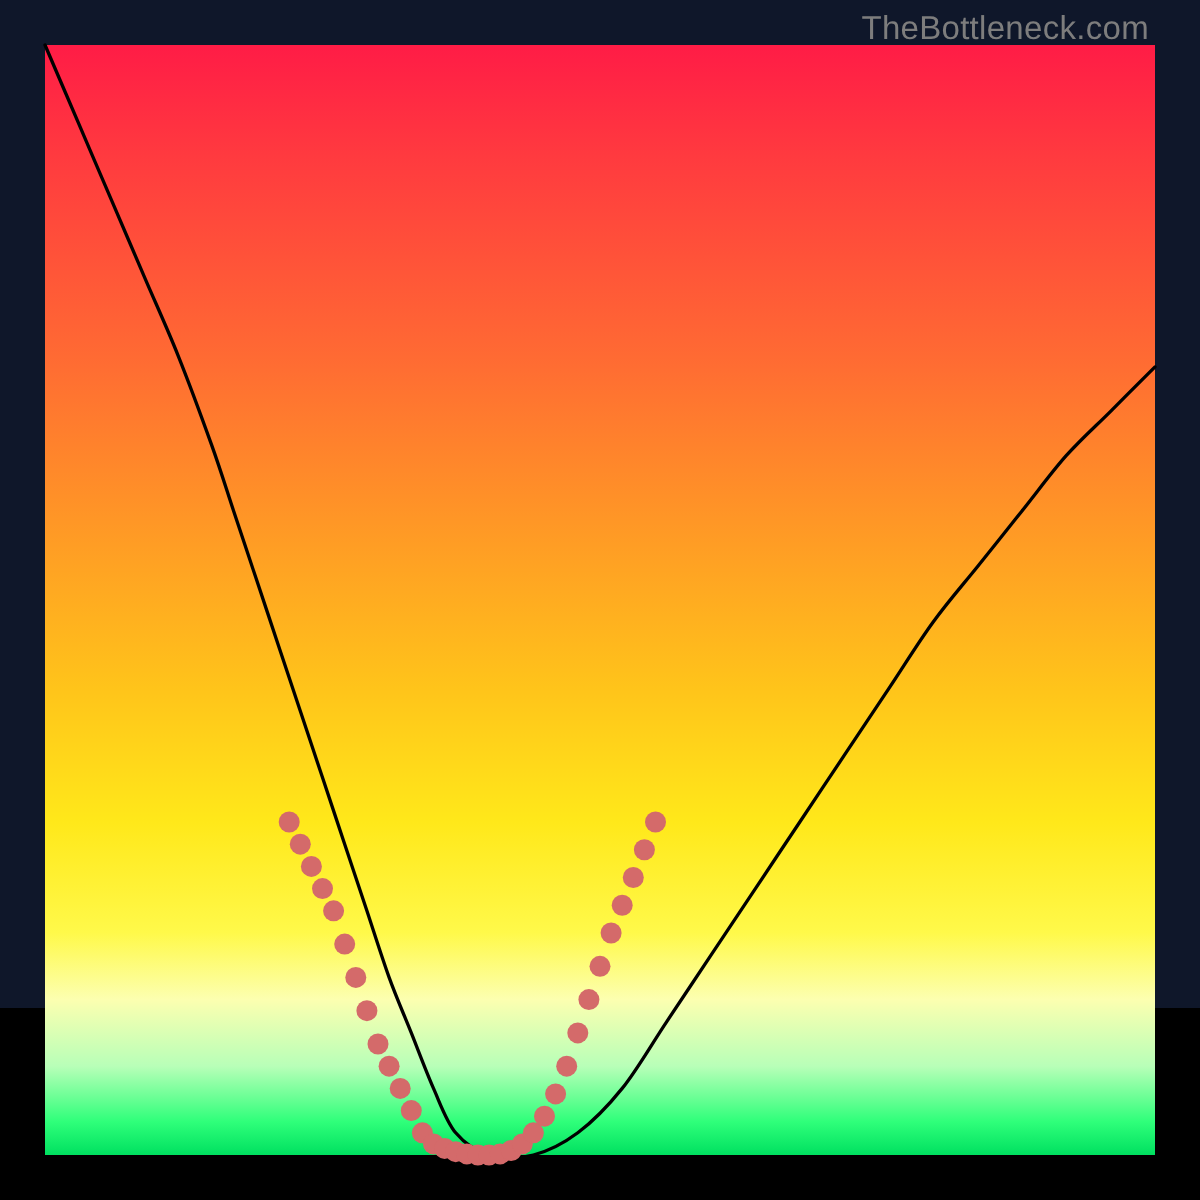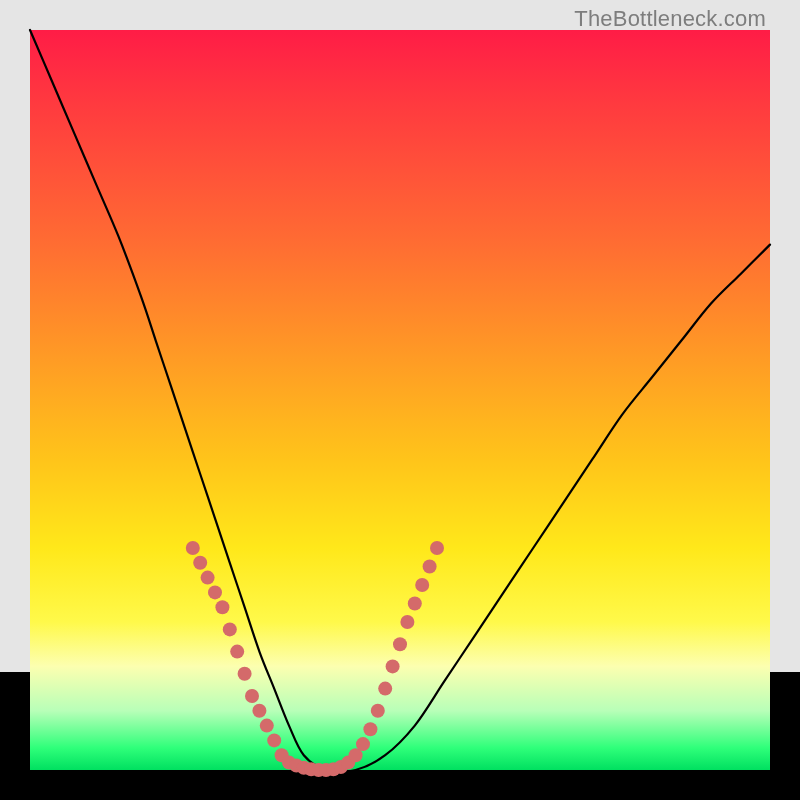--- a/index.html
+++ b/index.html
@@ -10,21 +10,21 @@
     background: #000;
     overflow: hidden;
     font-family: Arial, Helvetica, sans-serif;
   }
   .frame {
     position: absolute;
     left: 0;
     top: 0;
     width: 800px;
     height: 672px;
-    background: #e5e5e5;
+    background: #0f172a;
   }
   .plot-area {
     position: absolute;
     left: 30px;
     top: 30px;
     width: 740px;
     height: 740px;
     
     background: linear-gradient(to bottom,
       #ff1c46 0%,

